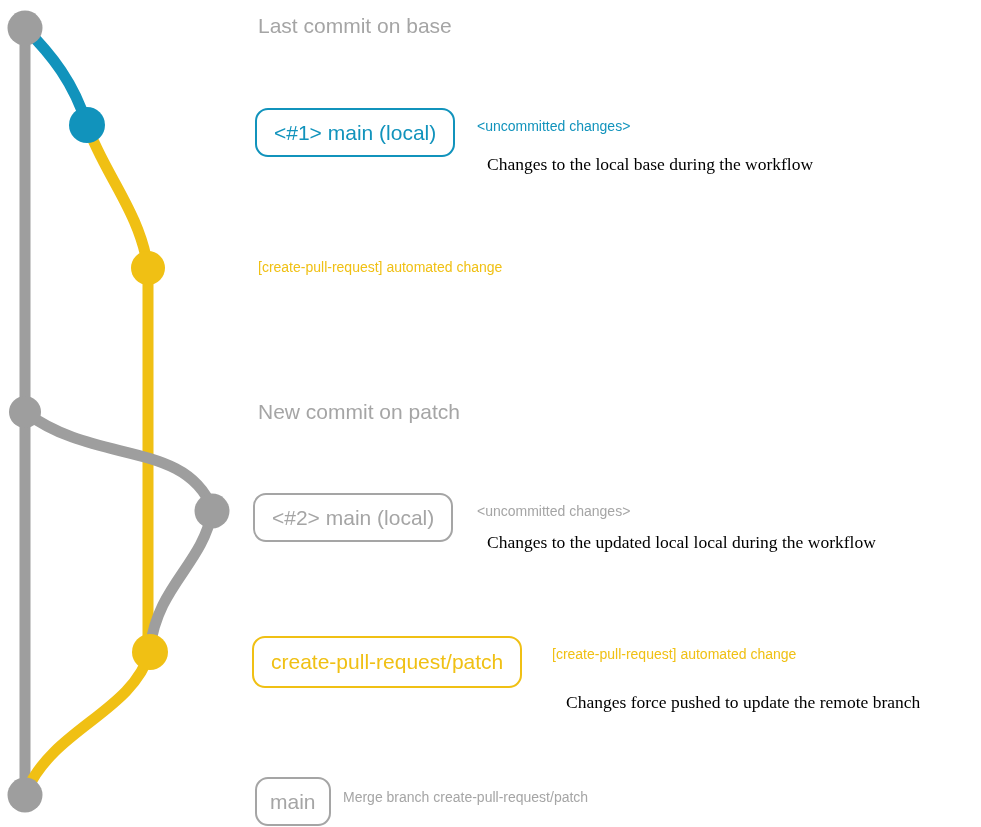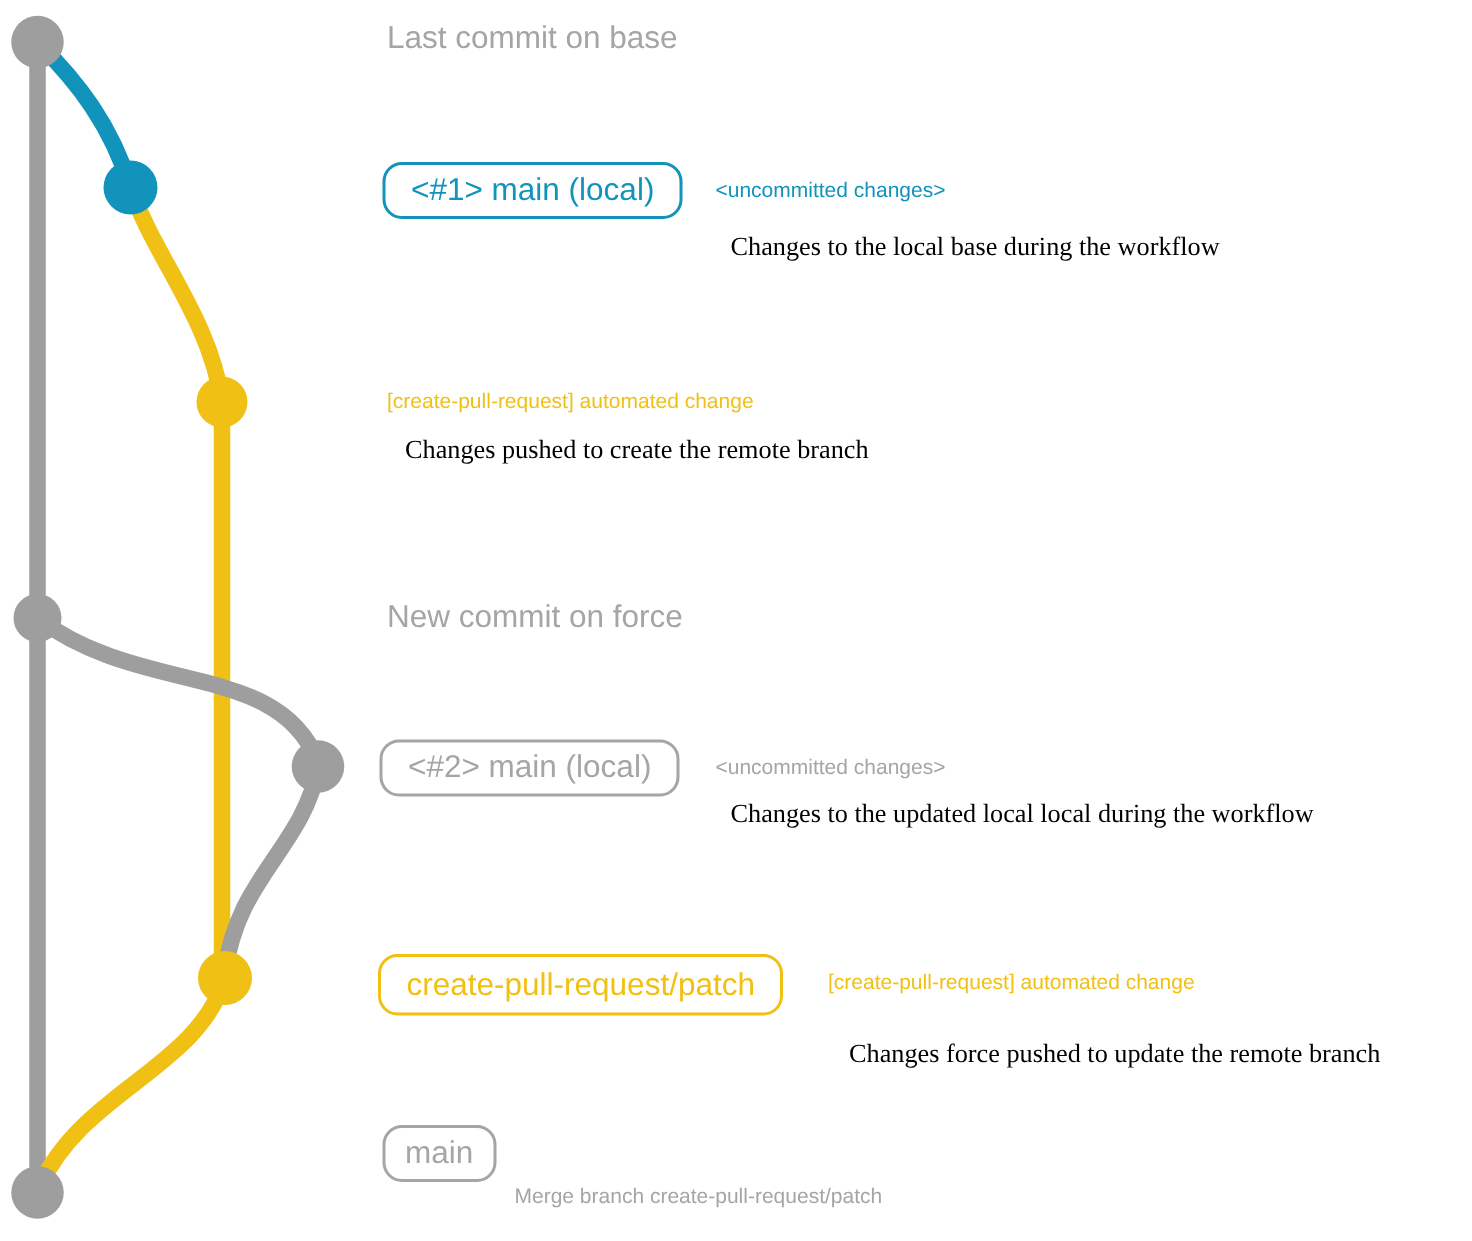--- a/index.html
+++ b/index.html
@@ -34,29 +34,29 @@
   .section-label {
     font-size: 21px;
     line-height: 25px;
     color: var(--gray-text);
   }
   .badge {
     box-sizing: border-box;
     display: flex;
     align-items: center;
     justify-content: center;
-    height: 38px;
+    height: 49px;
     padding: 0 17px;
     border-radius: 13px;
     border: 2px solid;
     font-size: 21px;
   }
   .badge-teal   { border-color: var(--teal);      color: var(--teal); }
   .badge-gray   { border-color: var(--gray-text); color: var(--gray-text); }
-  .badge-yellow { border-color: var(--yellow);    color: var(--yellow); height: 41px; }
+  .badge-yellow { border-color: var(--yellow);    color: var(--yellow); height: 52px; }
   .commit-title {
     font-size: 14px;
     line-height: 25px;
   }
   .title-teal   { color: var(--teal); }
   .title-gray   { color: var(--gray-text); }
   .title-yellow { color: var(--yellow); }
   .note {
     font-family: "Liberation Serif", "DejaVu Serif", serif;
     font-size: 17.5px;
@@ -93,34 +93,33 @@
 
   <div class="abs section-label" style="left:258px; top:13px;">Last commit on base</div>
 
   <div class="abs badge badge-teal" style="left:255px; top:108px;">
     <span>&lt;#1&gt; main (local)</span>
   </div>
   <div class="abs commit-title title-teal" style="left:477px; top:114px;">&lt;uncommitted changes&gt;</div>
   <div class="abs note" style="left:487px; top:154px;">Changes to the local base during the workflow</div>
 
   <div class="abs commit-title title-yellow" style="left:258px; top:255px;">[create-pull-request] automated change</div>
-  <div class="abs note" style="left:270px; top:289px;">Changes pushed to create the remote branch</div>
 
-  <div class="abs section-label" style="left:258px; top:399px;">New commit on force</div>
+  <div class="abs section-label" style="left:258px; top:399px;">New commit on patch</div>
 
   <div class="abs badge badge-gray" style="left:253px; top:493px;">
     <span>&lt;#2&gt; main (local)</span>
   </div>
   <div class="abs commit-title title-gray" style="left:477px; top:499px;">&lt;uncommitted changes&gt;</div>
   <div class="abs note" style="left:487px; top:532px;">Changes to the updated local local during the workflow</div>
 
   <div class="abs badge badge-yellow" style="left:252px; top:636px;">
     <span>create-pull-request/patch</span>
   </div>
   <div class="abs commit-title title-yellow" style="left:552px; top:642px;">[create-pull-request] automated change</div>
   <div class="abs note" style="left:566px; top:674px;margin-top:18px;">Changes force pushed to update the remote branch</div>
 
-  <div class="abs badge badge-gray" style="left:255px; top:750px; padding:0 13px;">
+  <div class="abs badge badge-gray" style="left:255px; top:777px; padding:0 13px;">
     <span>main</span>
   </div>
   <div class="abs commit-title title-gray" style="left:343px; top:785px;text-align:center;">Merge branch create-pull-request/patch</div>
 
 </div>
 
 </body></html>

